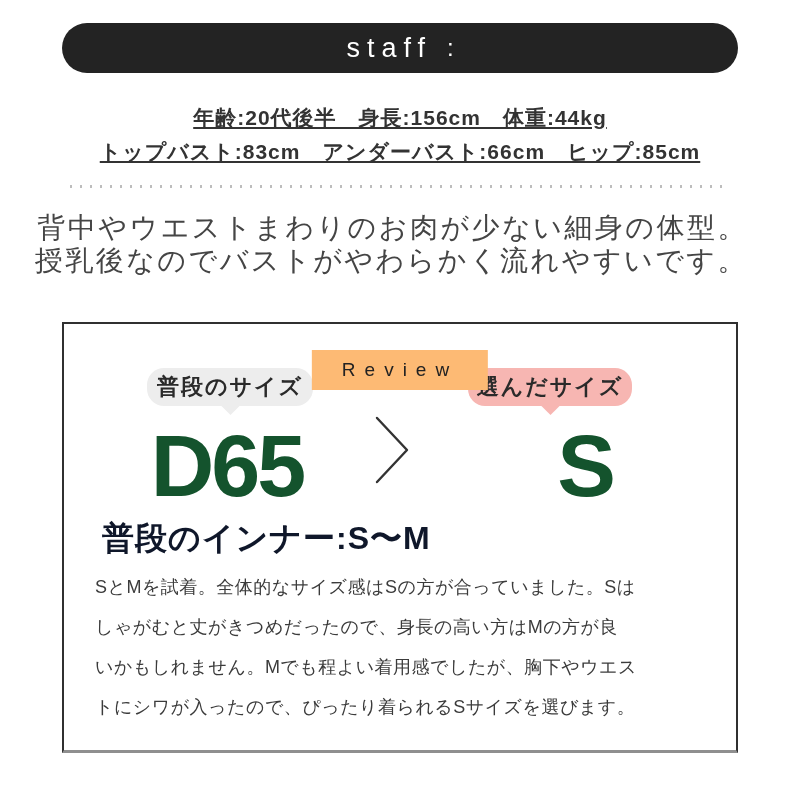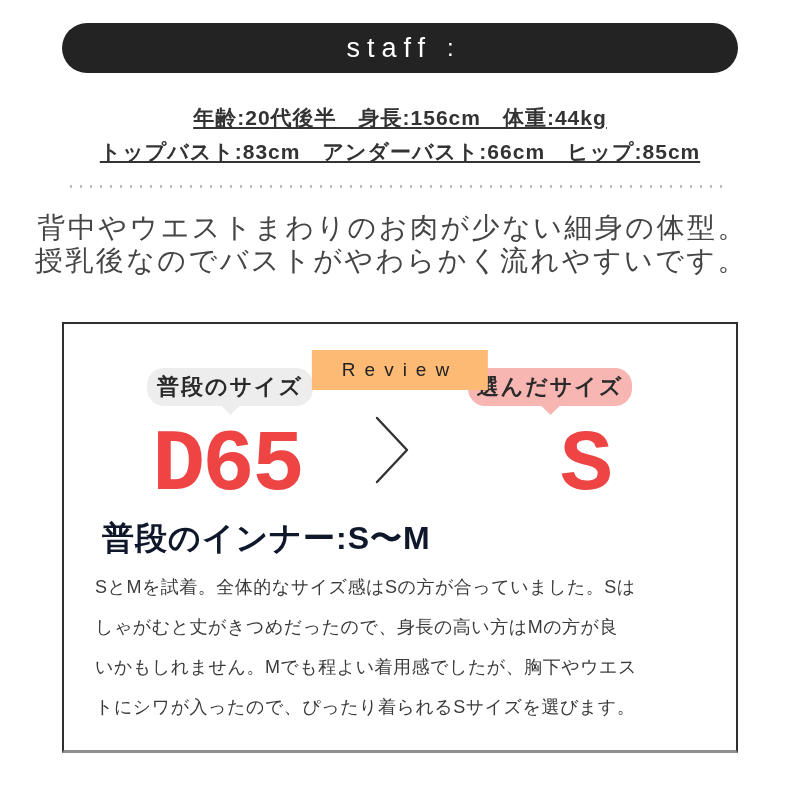--- a/index.html
+++ b/index.html
@@ -41,21 +41,21 @@
     align-items: center; justify-content: center; font-size: 22px; font-weight: bold;
     color: #2a2a2a; letter-spacing: 2px; z-index: 1; border-radius: 17px; }
   .size-label .tail { position: absolute; left: 50%; top: calc(100% - 9px);
     width: 15px; height: 15px; margin-left: -7.5px; transform: rotate(45deg); z-index: -1; }
   .usual-label { left: 147px; width: 166px; }
   .chosen-label { left: 468px; width: 164px; }
 
   
   .size-value { position: absolute; top: 413px; height: 105px; display: flex;
     align-items: center; justify-content: center; font-size: 88px; font-weight: bold;
-    color: #ef4444; letter-spacing: -3px; line-height: 105px; font-family: Liberation Mono, monospace; }
+    color: #14532d; letter-spacing: -3px; line-height: 105px; }
   .usual-value { left: 82px; width: 290px; }
   .chosen-value { left: 460px; width: 250px; }
 
   
   .chevron { position: absolute; left: 374px; top: 415px; width: 36px; height: 70px; }
 
   
   .inner-size { position: absolute; left: 102px; top: 517px; font-size: 32px;
     font-weight: bold; color: #0f172a; letter-spacing: 1px; }
 

